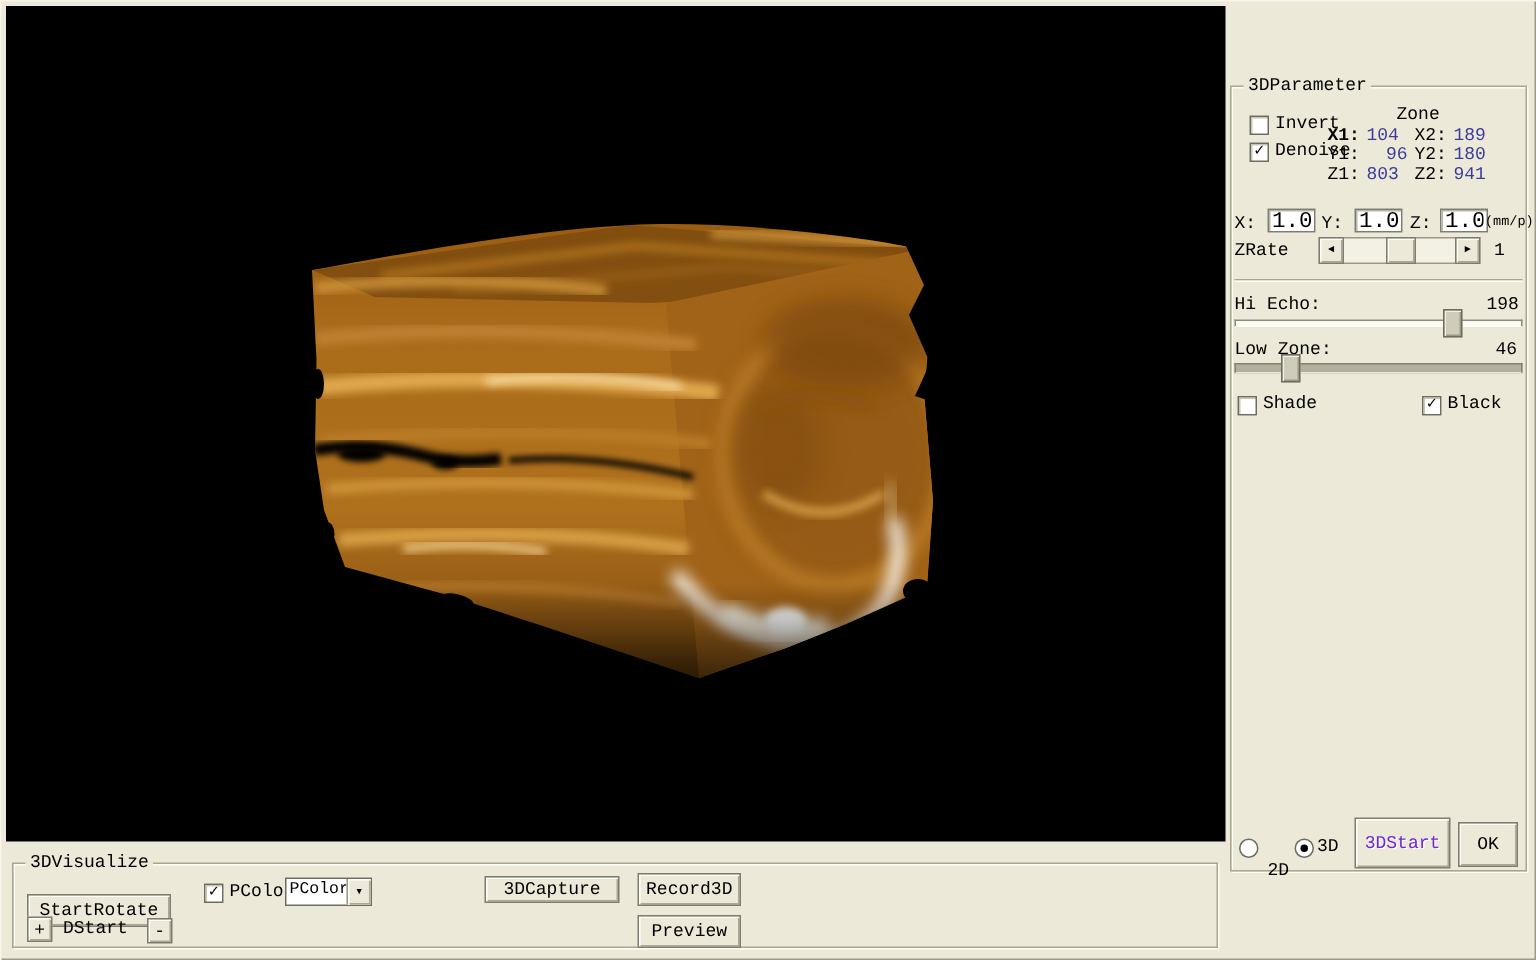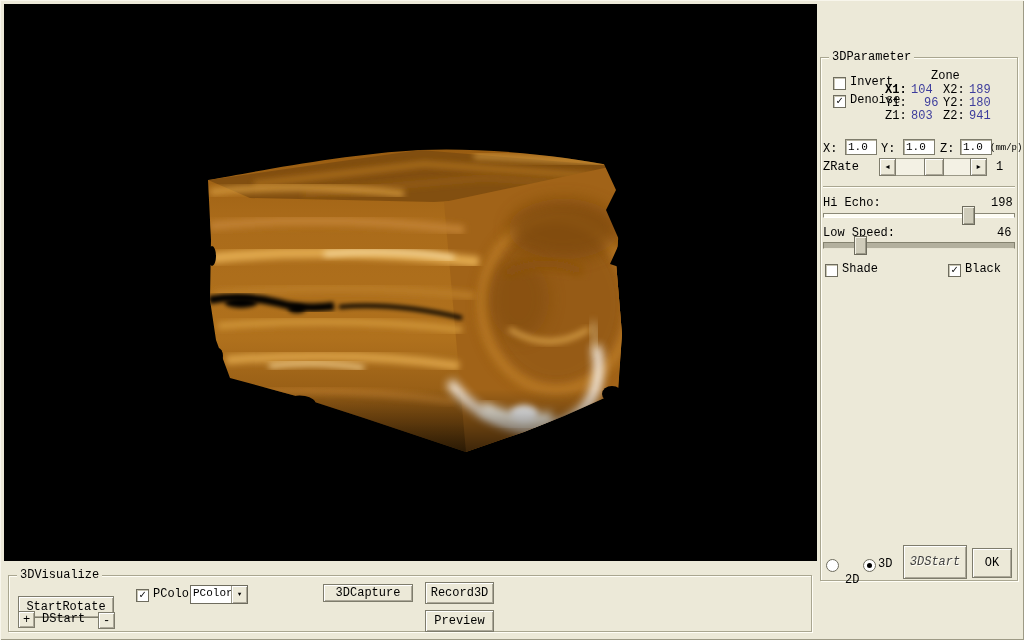--- a/index.html
+++ b/index.html
@@ -15,31 +15,31 @@
         box-shadow:inset 1px 1px 0 #fffef6, 1px 1px 0 #fffef6;}
   .legend{position:absolute;top:-8px;left:8px;background:#ece9d8;padding:0 3px;line-height:14px;white-space:nowrap;}
 
   .lbl{position:absolute;white-space:nowrap;line-height:13px;}
   .blue{color:#3c3c9c;}
 
   .btn{position:absolute;background:#ece9d8;border:1px solid #7e7c6c;
        box-shadow:inset 1px 1px 0 #ffffff, inset -1px -1px 0 #aca899;
        font-family:inherit;font-size:12px;color:#000;text-align:center;
        display:flex;align-items:center;justify-content:center;padding:0;cursor:default;}
-  .btn.disabled{color:#404040;text-shadow:1px 1px 0 #fffef6;font-style:italic;}
+  .btn.disabled{color:#6d28d9;text-shadow:1px 1px 0 #fffef6;}
 
   .checkbox{position:absolute;width:11px;height:11px;background:#fff;
             border:1px solid #6e6c5e;box-shadow:inset 1px 1px 0 #c9c6b4;
             display:flex;align-items:center;justify-content:center;
             font-size:11px;font-weight:bold;line-height:11px;}
   .radio{position:absolute;width:11px;height:11px;background:#fff;border:1px solid #6e6c5e;border-radius:50%;}
   .radio.selected::after{content:"";position:absolute;left:3px;top:3px;width:5px;height:5px;border-radius:50%;background:#000;}
 
   .tinput{position:absolute;background:#fff;border:1px solid #7e7c6c;
-          box-shadow:inset 1px 1px 0 #b9b6a4;font-family:inherit;font-size:11px;
+          box-shadow:inset 1px 1px 0 #b9b6a4;font-family:inherit;font-size:15px;
           padding:1px 2px;color:#000;}
 
   
   .sb-track{position:absolute;background:#f3f1e4;border:1px solid #9a9887;}
   .sb-btn{position:absolute;width:15px;height:16px;background:#ece9d8;border:1px solid #7e7c6c;
           box-shadow:inset 1px 1px 0 #fff, inset -1px -1px 0 #aca899;
           font-size:7px;display:flex;align-items:center;justify-content:center;line-height:7px;}
   .sb-thumb{position:absolute;width:18px;height:16px;background:#ece9d8;border:1px solid #7e7c6c;
           box-shadow:inset 1px 1px 0 #fff, inset -1px -1px 0 #aca899;}
 
@@ -189,21 +189,21 @@
       </div>
       <span class="lbl" style="left:175px;top:103px;">1</span>
 
       <div class="divider" style="left:2px;top:128px;width:192px;"></div>
 
       <span class="lbl" style="left:2px;top:139px;">Hi Echo:</span>
       <span class="lbl" style="left:170px;top:139px;">198</span>
       <div class="sl-track-hi" style="left:2px;top:155px;width:190px;"></div>
       <div class="sl-thumb" style="left:141px;top:148px;"></div>
 
-      <span class="lbl" style="left:2px;top:169px;">Low Speed:</span>
+      <span class="lbl" style="left:2px;top:169px;">Low Zone:</span>
       <span class="lbl" style="left:176px;top:169px;">46</span>
       <div class="sl-track-lo" style="left:2px;top:184px;width:190px;"></div>
       <div class="sl-thumb" style="left:33px;top:178px;"></div>
 
       <div class="checkbox" style="left:4px;top:206px;"></div>
       <span class="lbl" style="left:21px;top:205px;">Shade</span>
       <div class="checkbox" style="left:127px;top:206px;">
         <span>✓</span>
       </div>
       <span class="lbl" style="left:144px;top:205px;">Black</span>

